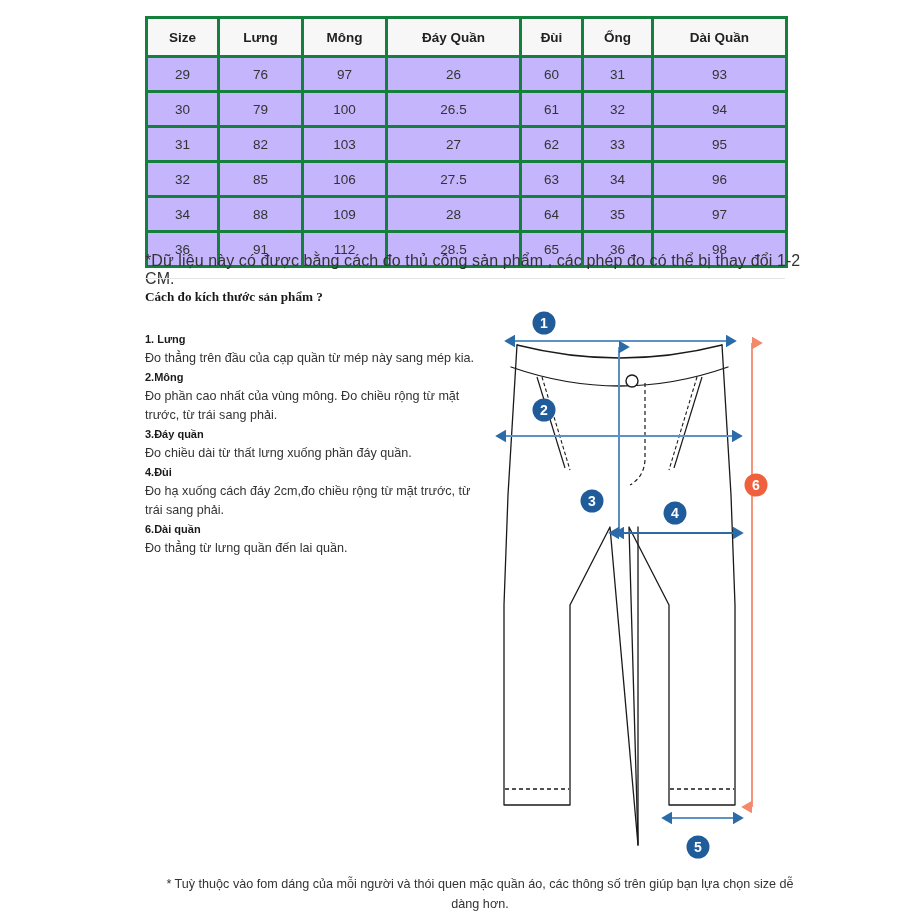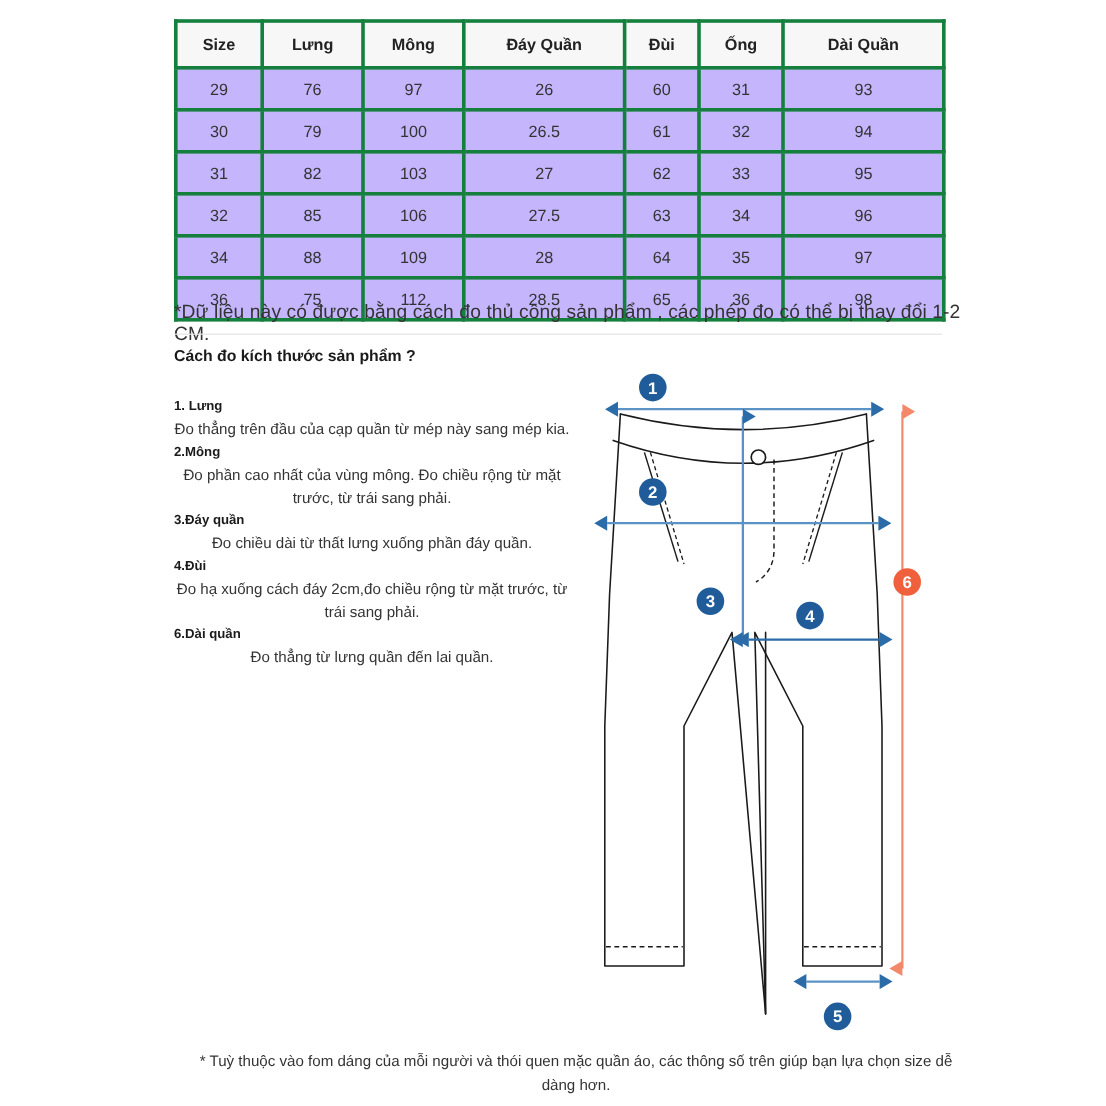--- a/index.html
+++ b/index.html
@@ -80,20 +80,21 @@
   }
 
   
   .howto-title {
     position: absolute;
     left: 145px;
     top: 289px;
     font-size: 13.2px;
     font-weight: bold;
     color: #1a1a1a;
+    font-family: Liberation Serif, serif;
   }
   .steps {
     position: absolute;
     left: 145px;
     top: 330px;
     width: 330px;
     font-size: 12.6px;
     line-height: 19px;
     color: #333333;
   }
@@ -101,21 +102,20 @@
   .step-head {
     font-weight: bold;
     color: #1a1a1a;
     font-size: 11px;
     line-height: 19px;
   }
   .step-body {
     color: #333333;
     font-size: 12.6px;
     line-height: 19px;
-    text-align: center;
   }
 
   
   .diagram {
     position: absolute;
     left: 490px;
     top: 305px;
     width: 300px;
     height: 560px;
   }
@@ -201,21 +201,21 @@
           <td>34</td>
           <td>88</td>
           <td>109</td>
           <td>28</td>
           <td>64</td>
           <td>35</td>
           <td>97</td>
         </tr>
         <tr>
           <td>36</td>
-          <td>75</td>
+          <td>91</td>
           <td>112</td>
           <td>28.5</td>
           <td>65</td>
           <td>36</td>
           <td>98</td>
         </tr>
       </tbody>
     </table>
   </div>
 

